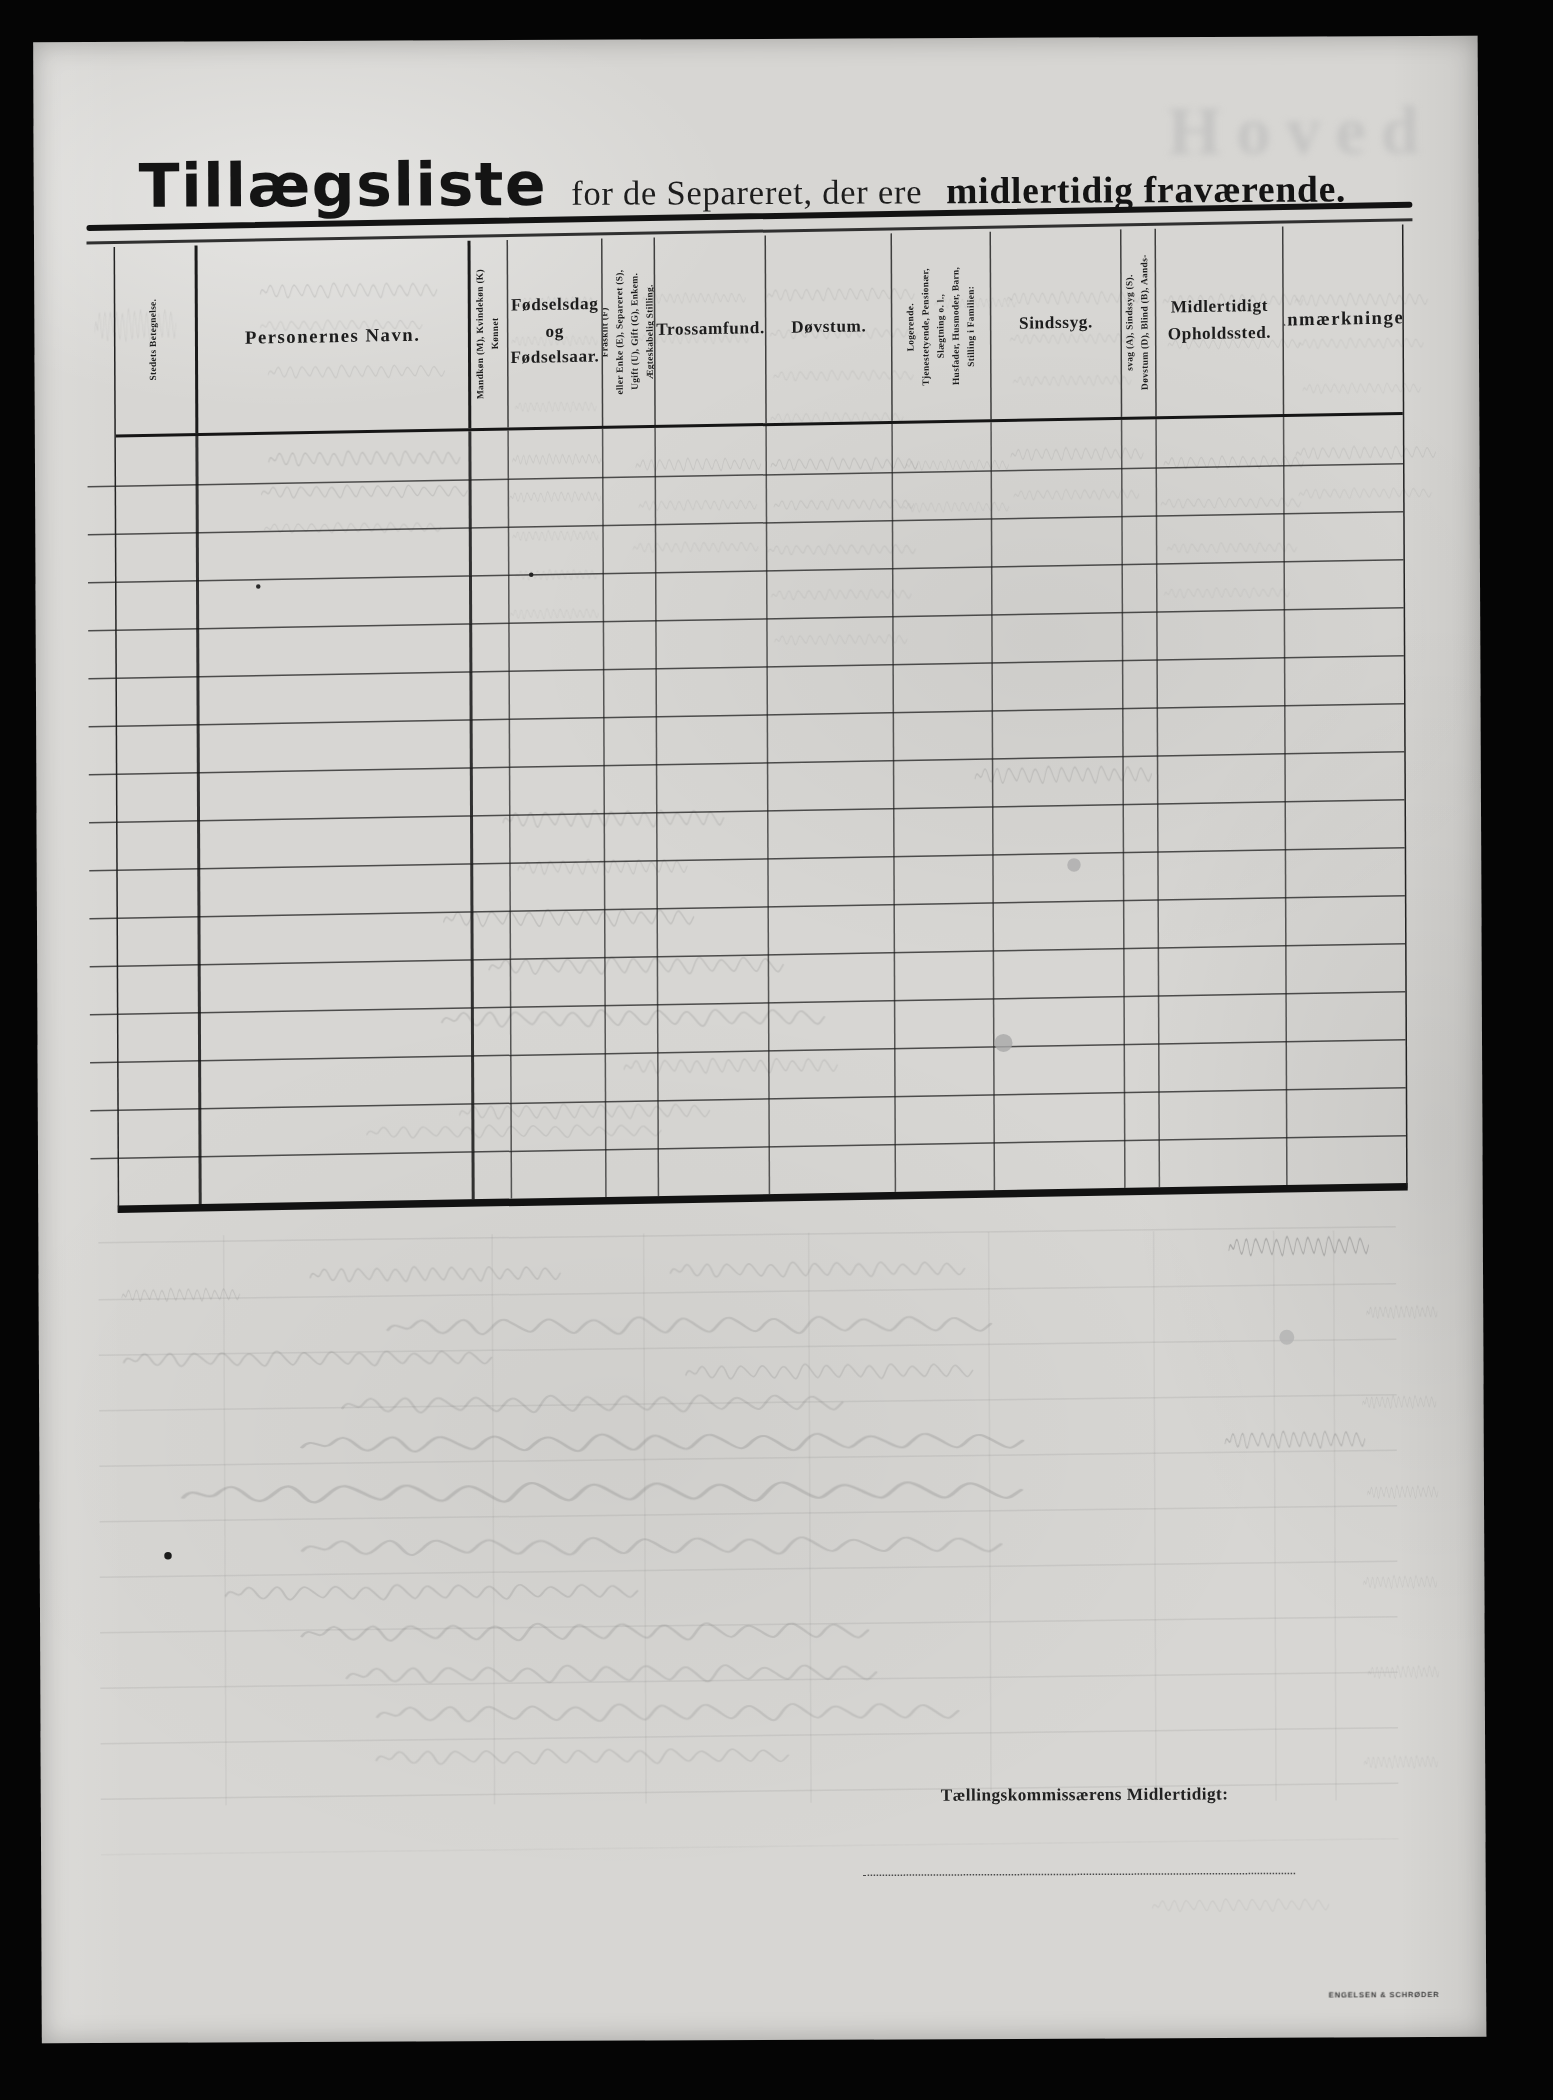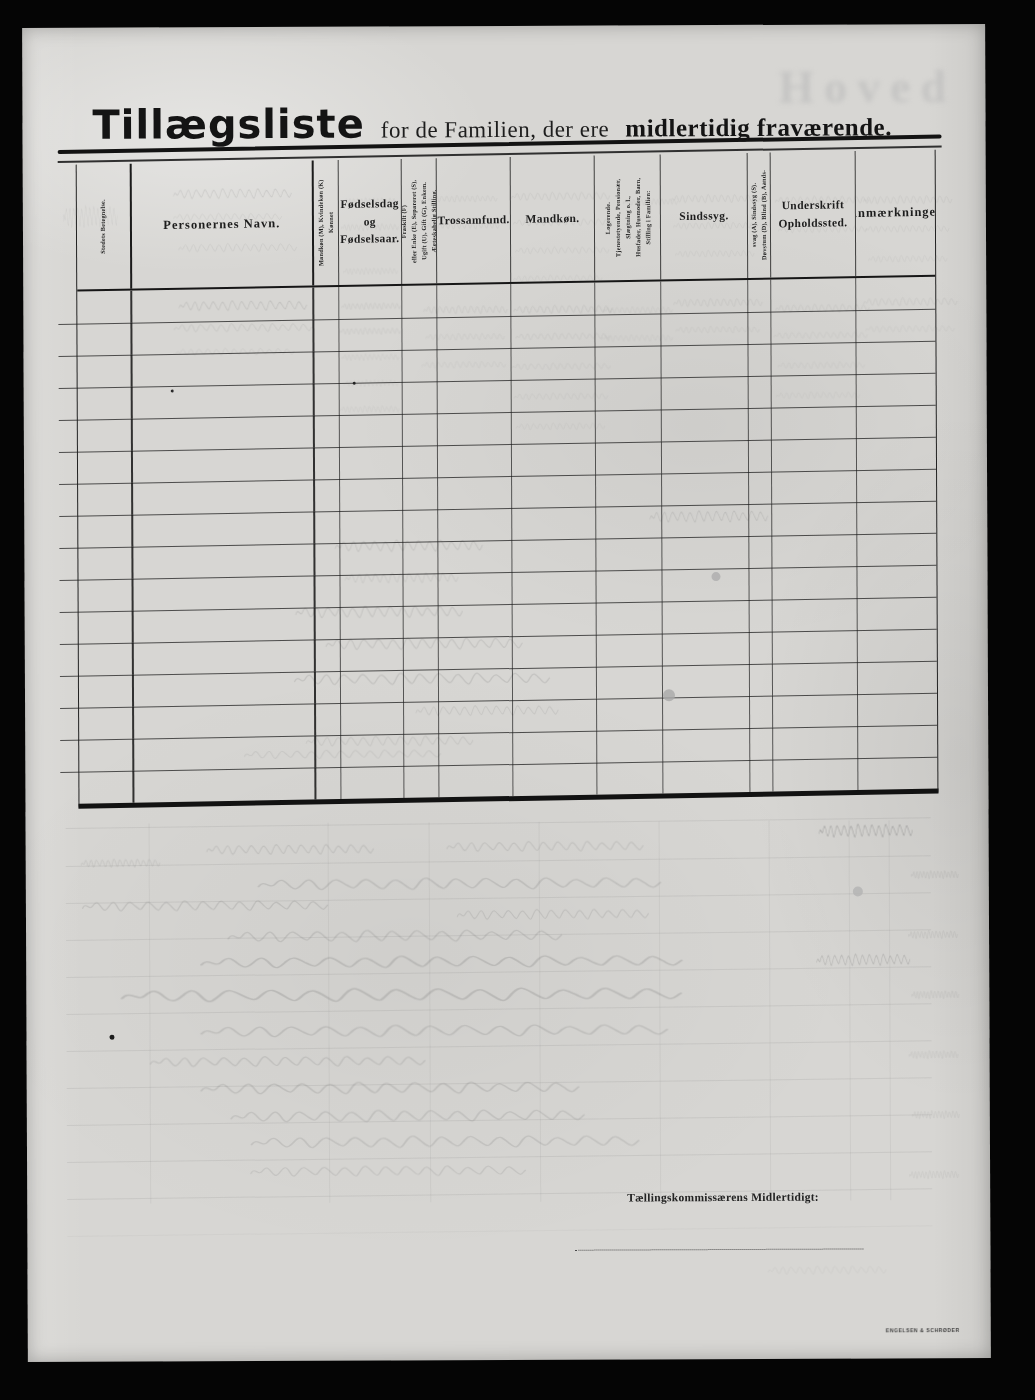--- a/index.html
+++ b/index.html
@@ -84,21 +84,21 @@
          S236,5 242,11 S248,14 252,7 S258,3 264,10 S270,15 274,8 S280,4 286,11 S292,14 296,9"></path>
   </defs>
 </svg>
 
 <div class="page" data-name="scanned-census-page">
 
   <div class="ghost-hoved" data-name="bleedthrough-headline">Hoved</div>
 
   <div class="title-row" data-name="page-title">
     <span class="title-main" data-name="page-title-main">Tillægsliste</span>
-    <span class="title-mid" data-name="page-title-mid">for de Familien, der ere</span>
+    <span class="title-mid" data-name="page-title-mid">for de Separeret, der ere</span>
     <span class="title-bold" data-name="page-title-bold">midlertidig fraværende.</span>
   </div>
 
   <div class="census-table" data-name="census-table">
     <div class="rule-thick" data-name="table-top-rule-thick"></div>
     <div class="rule-thin" data-name="table-top-rule-thin"></div>
     <div class="grid" data-name="table-grid">
       <div class="header-row" data-name="table-header-row">
           <div class="hcell vert" data-name="column-header-stedets" style="width: 6.4%;">
             <span class="hlabel" data-name="column-header-label">Stedets Betegnelse.</span>
@@ -118,38 +118,38 @@
           <div class="hcell vert" data-name="column-header-aegteskabelig" style="width: 4.1%;">
             <span class="hlabel" data-name="column-header-label">Ægteskabelig Stilling.
 Ugift (U), Gift (G), Enkem.
 eller Enke (E), Separeret (S),
 Fraskilt (F)</span>
           </div>
           <div class="hcell" data-name="column-header-trossamfund" style="width: 8.6%;">
             <span class="hlabel" data-name="column-header-label">Trossamfund.</span>
           </div>
           <div class="hcell" data-name="column-header-fodested" style="width: 9.8%;">
-            <span class="hlabel" data-name="column-header-label">Mandkøn.</span>
+            <span class="hlabel" data-name="column-header-label">Døvstum.</span>
           </div>
           <div class="hcell vert" data-name="column-header-stilling" style="width: 7.7%;">
             <span class="hlabel" data-name="column-header-label">Stilling i Familien:
 Husfader, Husmoder, Barn,
 Slægtning o. l.,
 Tjenestetyende, Pensionær,
 Logerende.</span>
           </div>
           <div class="hcell" data-name="column-header-erhverv" style="width: 10.1%;">
             <span class="hlabel" data-name="column-header-label">Sindssyg.</span>
           </div>
           <div class="hcell vert" data-name="column-header-dovstum" style="width: 2.7%;">
             <span class="hlabel" data-name="column-header-label">Døvstum (D), Blind (B), Aands-
 svag (A), Sindssyg (S).</span>
           </div>
           <div class="hcell" data-name="column-header-midlertidigt" style="width: 9.9%;">
-            <span class="hlabel" data-name="column-header-label">Underskrift
+            <span class="hlabel" data-name="column-header-label">Midlertidigt
 Opholdssted.</span>
           </div>
           <div class="hcell" data-name="column-header-anmaerkninger" style="width: 9.2%;">
             <span class="hlabel" data-name="column-header-label">Anmærkninger</span>
           </div>
         </div>
     <div class="body-row" data-name="table-row">
           <div class="bcell" data-name="table-cell-empty" style="width: 6.4%;"></div>
           <div class="bcell" data-name="table-cell-empty" style="width: 21.2%;"></div>
           <div class="bcell" data-name="table-cell-empty" style="width: 2.9%;"></div>

